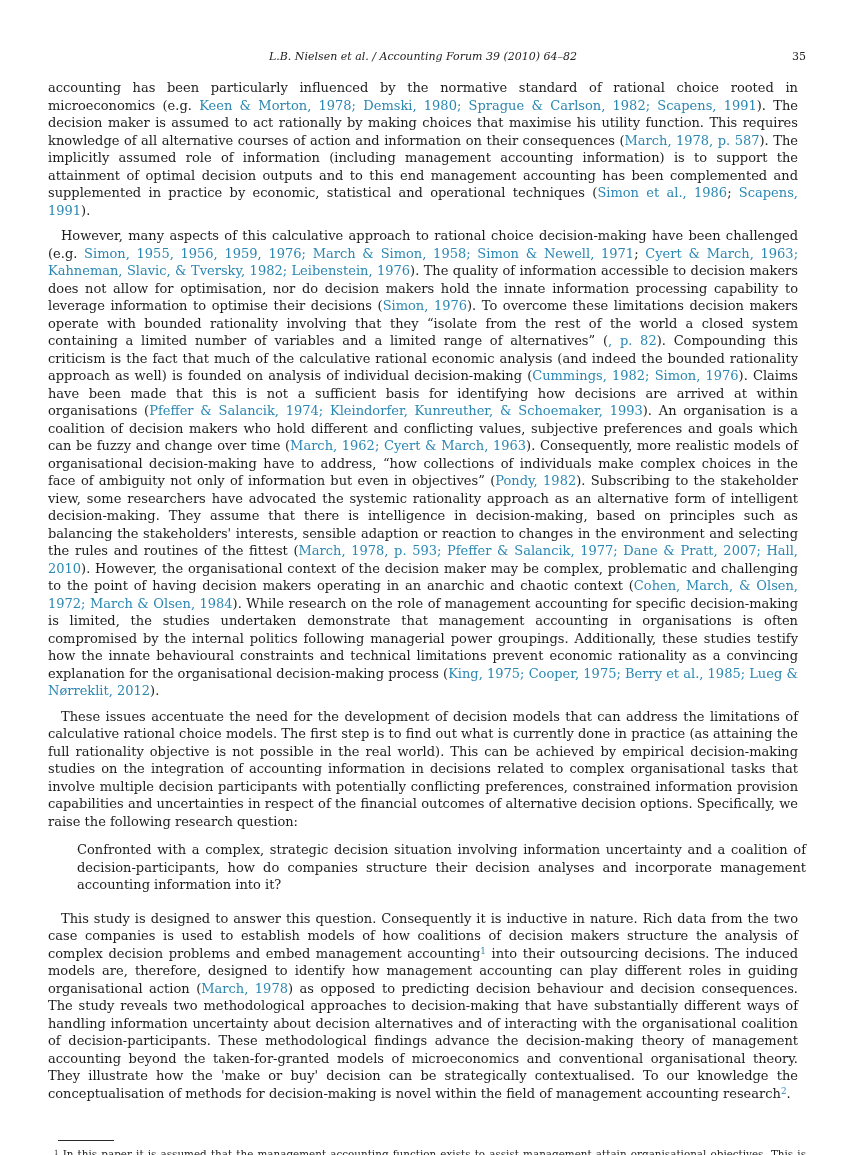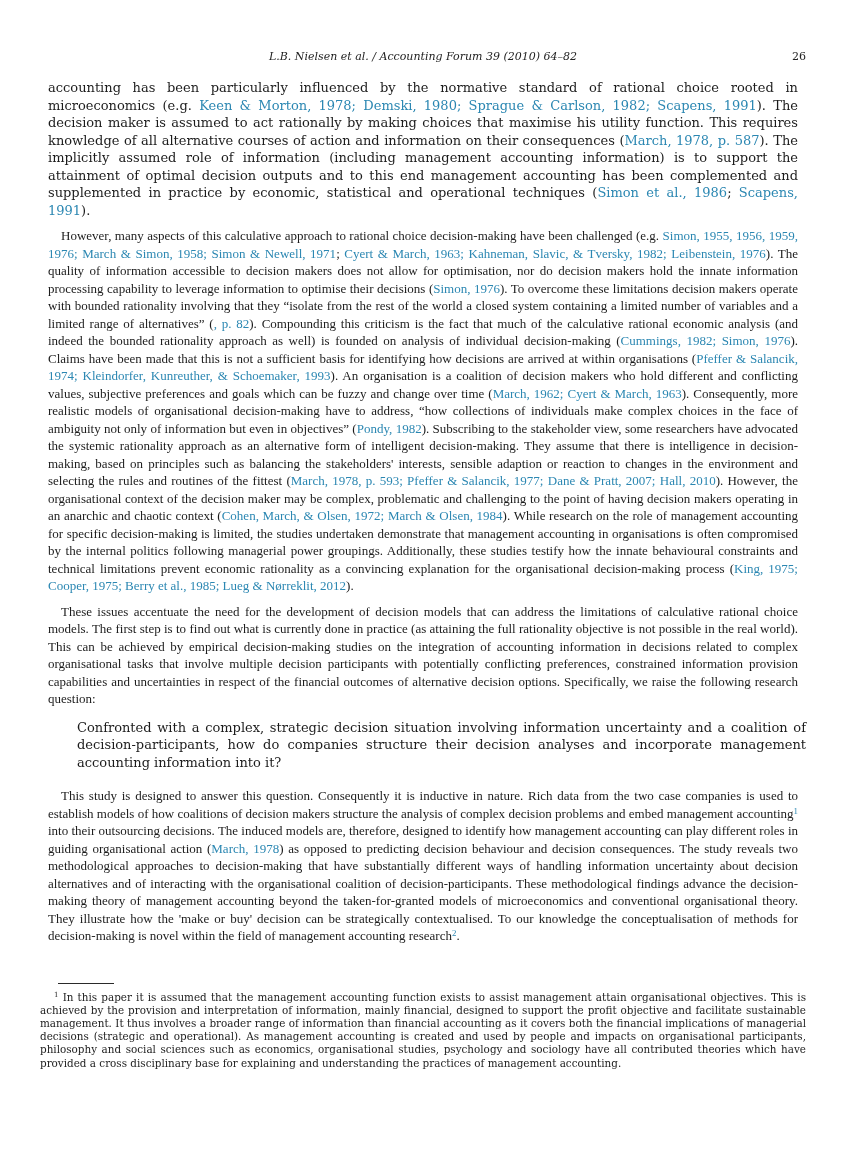--- a/index.html
+++ b/index.html
@@ -29,21 +29,21 @@
     right: 0;
     top: 0;
     font-style: normal;
   }
   .body-text {
     font-size: 13px;
     line-height: 17.5px;
     text-align: justify;
   }
   p.para { margin: 8px; padding: 0; }
-  p.para.indent { text-indent: 13px; font-family: Liberation Serif, serif; }
+  p.para.indent { text-indent: 13px; }
   blockquote.quote {
     margin: 11px 0 16px 37px;
     padding: 0;
     text-align: justify;
   }
   .cite-link { color: var(--link-color, #2b87b2); }
   sup {
     font-size: 68%;
     line-height: 0;
     vertical-align: baseline;
@@ -64,21 +64,21 @@
   }
   p.footnote { margin: 0; padding: 0; text-indent: 14px; }
 </style>
 </head>
 <body>
 
 <div class="page">
 
   <div class="running-head">
     <span>L.B. Nielsen et al. / Accounting Forum 39 (2010) 64–82</span>
-    <span class="page-num">26</span>
+    <span class="page-num">35</span>
   </div>
 
   <div class="body-text">
     <p class="para"><span>accounting has been particularly influenced by the normative standard of rational choice rooted in microeconomics (e.g. </span><span class="cite-link">Keen &amp; Morton, 1978; Demski, 1980; Sprague &amp; Carlson, 1982; Scapens, 1991</span><span>). The decision maker is assumed to act rationally by making choices that maximise his utility function. This requires knowledge of all alternative courses of action and information on their consequences (</span><span class="cite-link">March, 1978, p. 587</span><span>). The implicitly assumed role of information (including management accounting information) is to support the attainment of optimal decision outputs and to this end management accounting has been complemented and supplemented in practice by economic, statistical and operational techniques (</span><span class="cite-link">Simon et al., 1986</span><span>; </span><span class="cite-link">Scapens, 1991</span><span>).</span></p>
     <p class="para indent"><span>However, many aspects of this calculative approach to rational choice decision-making have been challenged (e.g. </span><span class="cite-link">Simon, 1955, 1956, 1959, 1976; March &amp; Simon, 1958; Simon &amp; Newell, 1971</span><span>; </span><span class="cite-link">Cyert &amp; March, 1963; Kahneman, Slavic, &amp; Tversky, 1982; Leibenstein, 1976</span><span>). The quality of information accessible to decision makers does not allow for optimisation, nor do decision makers hold the innate information processing capability to leverage information to optimise their decisions (</span><span class="cite-link">Simon, 1976</span><span>). To overcome these limitations decision makers operate with bounded rationality involving that they “isolate from the rest of the world a closed system containing a limited number of variables and a limited range of alternatives” (</span><span class="cite-link">, p. 82</span><span>). Compounding this criticism is the fact that much of the calculative rational economic analysis (and indeed the bounded rationality approach as well) is founded on analysis of individual decision-making (</span><span class="cite-link">Cummings, 1982; Simon, 1976</span><span>). Claims have been made that this is not a sufficient basis for identifying how decisions are arrived at within organisations (</span><span class="cite-link">Pfeffer &amp; Salancik, 1974; Kleindorfer, Kunreuther, &amp; Schoemaker, 1993</span><span>). An organisation is a coalition of decision makers who hold different and conflicting values, subjective preferences and goals which can be fuzzy and change over time (</span><span class="cite-link">March, 1962; Cyert &amp; March, 1963</span><span>). Consequently, more realistic models of organisational decision-making have to address, “how collections of individuals make complex choices in the face of ambiguity not only of information but even in objectives” (</span><span class="cite-link">Pondy, 1982</span><span>). Subscribing to the stakeholder view, some researchers have advocated the systemic rationality approach as an alternative form of intelligent decision-making. They assume that there is intelligence in decision-making, based on principles such as balancing the stakeholders' interests, sensible adaption or reaction to changes in the environment and selecting the rules and routines of the fittest (</span><span class="cite-link">March, 1978, p. 593; Pfeffer &amp; Salancik, 1977; Dane &amp; Pratt, 2007; Hall, 2010</span><span>). However, the organisational context of the decision maker may be complex, problematic and challenging to the point of having decision makers operating in an anarchic and chaotic context (</span><span class="cite-link">Cohen, March, &amp; Olsen, 1972; March &amp; Olsen, 1984</span><span>). While research on the role of management accounting for specific decision-making is limited, the studies undertaken demonstrate that management accounting in organisations is often compromised by the internal politics following managerial power groupings. Additionally, these studies testify how the innate behavioural constraints and technical limitations prevent economic rationality as a convincing explanation for the organisational decision-making process (</span><span class="cite-link">King, 1975; Cooper, 1975; Berry et al., 1985; Lueg &amp; Nørreklit, 2012</span><span>).</span></p>
     <p class="para indent"><span>These issues accentuate the need for the development of decision models that can address the limitations of calculative rational choice models. The first step is to find out what is currently done in practice (as attaining the full rationality objective is not possible in the real world). This can be achieved by empirical decision-making studies on the integration of accounting information in decisions related to complex organisational tasks that involve multiple decision participants with potentially conflicting preferences, constrained information provision capabilities and uncertainties in respect of the financial outcomes of alternative decision options. Specifically, we raise the following research question:</span></p>
     <blockquote class="quote"><span>Confronted with a complex, strategic decision situation involving information uncertainty and a coalition of decision-participants, how do companies structure their decision analyses and incorporate management accounting information into it?</span></blockquote>
     <p class="para indent"><span>This study is designed to answer this question. Consequently it is inductive in nature. Rich data from the two case companies is used to establish models of how coalitions of decision makers structure the analysis of complex decision problems and embed management accounting</span><sup class="cite-link">1</sup><span> into their outsourcing decisions. The induced models are, therefore, designed to identify how management accounting can play different roles in guiding organisational action (</span><span class="cite-link">March, 1978</span><span>) as opposed to predicting decision behaviour and decision consequences. The study reveals two methodological approaches to decision-making that have substantially different ways of handling information uncertainty about decision alternatives and of interacting with the organisational coalition of decision-participants. These methodological findings advance the decision-making theory of management accounting beyond the taken-for-granted models of microeconomics and conventional organisational theory. They illustrate how the 'make or buy' decision can be strategically contextualised. To our knowledge the conceptualisation of methods for decision-making is novel within the field of management accounting research</span><sup class="cite-link">2</sup><span>.</span></p>
   </div>
 

